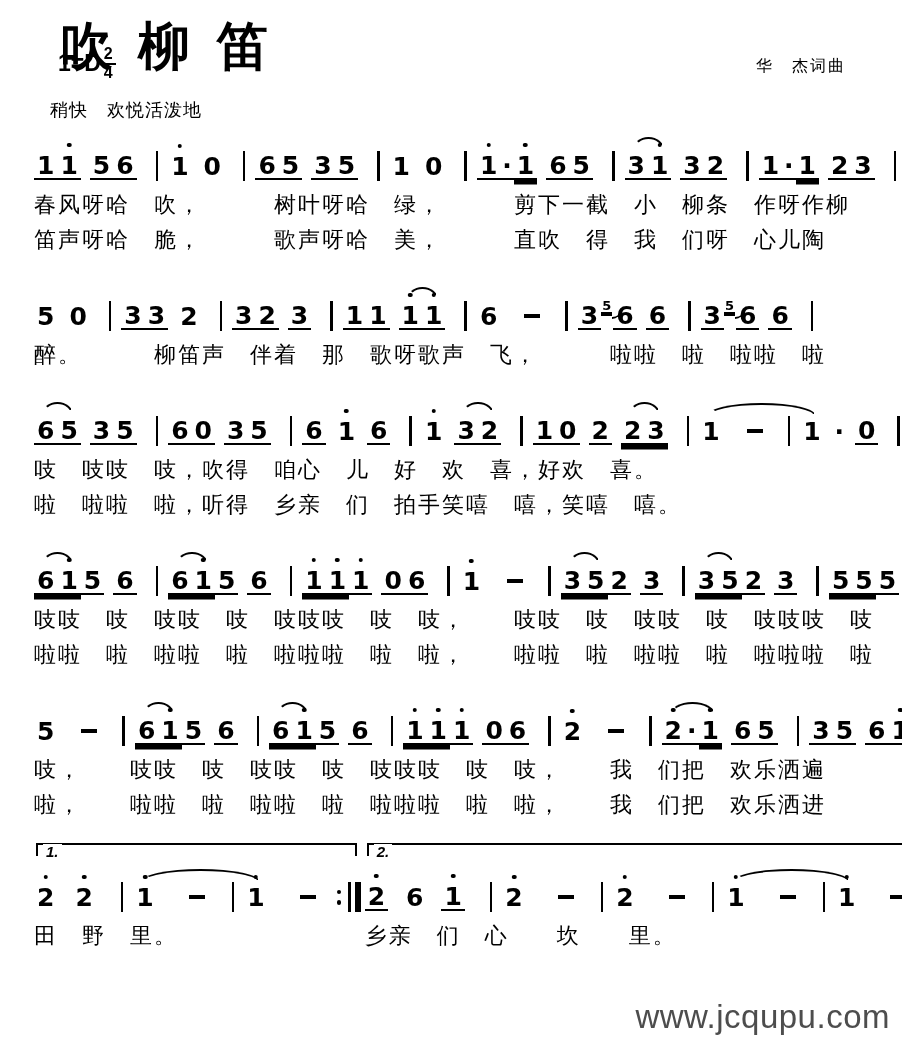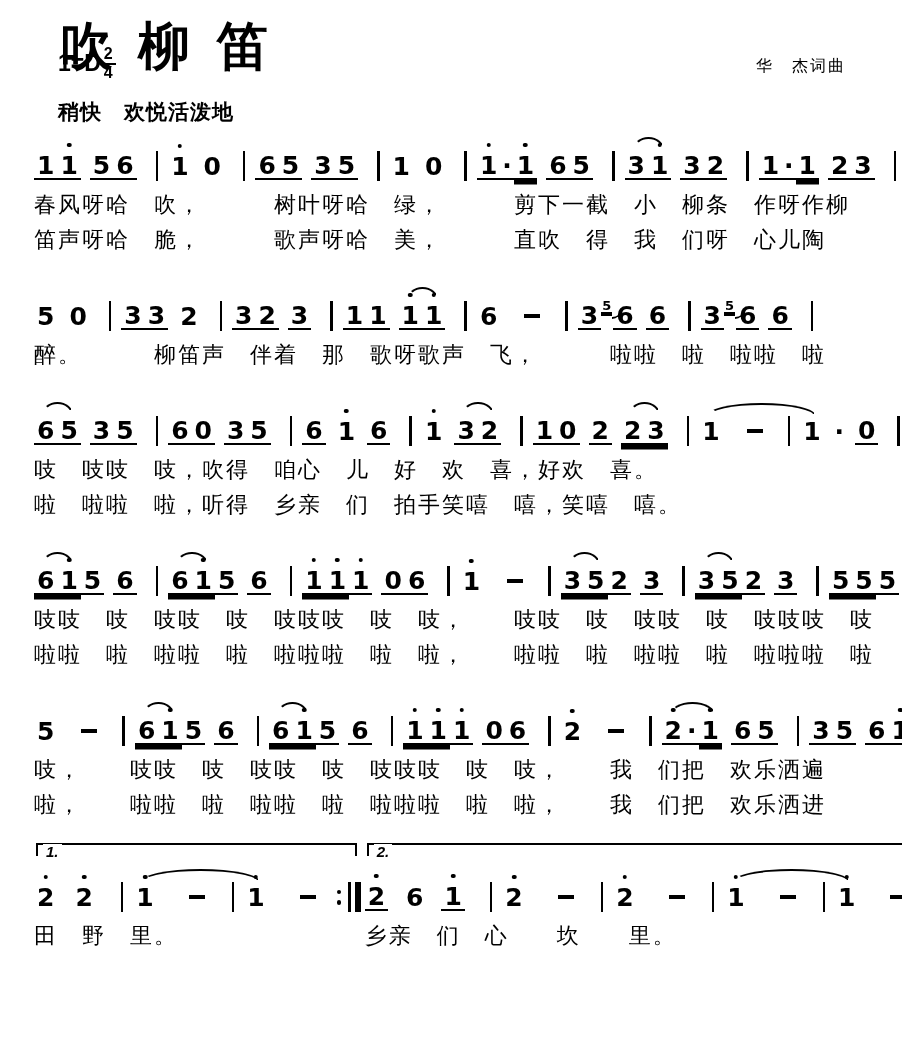--- a/index.html
+++ b/index.html
@@ -6,21 +6,21 @@
   html,body{background:#fff}
   body{width:902px;height:1038px;font-family:"Liberation Sans",sans-serif;color:#000;overflow:hidden}
   .page{position:relative;width:902px;height:1038px;padding:12px 30px 0 34px}
   
   .header{position:relative;height:116px}
   .keysig{position:absolute;left:24px;top:34px;display:flex;align-items:center;font-weight:bold;font-size:23px}
   .frac{display:inline-flex;flex-direction:column;align-items:center;line-height:1.05;font-size:16px;font-weight:bold}
   .frac .num{border-bottom:2px solid #000;padding:0 3px}
   .title{text-align:left;font-size:52px;font-weight:bold;letter-spacing:26px;padding-left:26px;font-family:"Liberation Sans",sans-serif}
   .credit{position:absolute;right:26px;top:44px;font-size:16px;letter-spacing:2px;font-family:"Liberation Serif",serif}
-  .tempo{position:absolute;left:24px;top:86px;font-size:21px;font-weight:bold;letter-spacing:1px}
+  .tempo{position:absolute;left:16px;top:86px;font-size:18px;font-weight:normal;letter-spacing:1px}
   
   .system{margin-bottom:22px}
   .parts-row{display:flex;align-items:flex-start;width:100%}
   .system-part{flex:0 0 auto}
   .system-part.has-volta{position:relative;padding-top:16px}
   .system-part.grow{flex:1 1 auto}
   .volta-bracket{position:absolute;top:0;left:2px;right:8px;height:13px;border-top:2.5px solid #000;border-left:2.5px solid #000;border-right:2.5px solid #000}
   .volta-label{position:absolute;top:1px;left:9px;font-size:15px;font-style:italic;font-weight:bold;background:#fff;padding:0 3px;line-height:1}
   .sysline{display:flex;align-items:center;height:58px;padding-top:18px;position:relative}
   .note{position:relative;display:inline-block;line-height:1;font-weight:bold;font-size:25px;padding:0 3px;margin-right:9px;font-family:"DejaVu Sans",sans-serif}
@@ -329,13 +329,14 @@
               <span class="note"><span class="od"></span><span class="dg">1</span></span>
               <span class="dash"></span>
               <div class="arc" style="left: 368.05px; width: 117.59px; top: 10px;"></div>
             </div>
             <div class="lyric">乡亲　们　心　　坎　　里。</div>
           </div>
         </div>
       </div>
     </div>
 
+  <div class="watermark">www.jcqupu.com</div>
 </div>
 
 </body></html>

